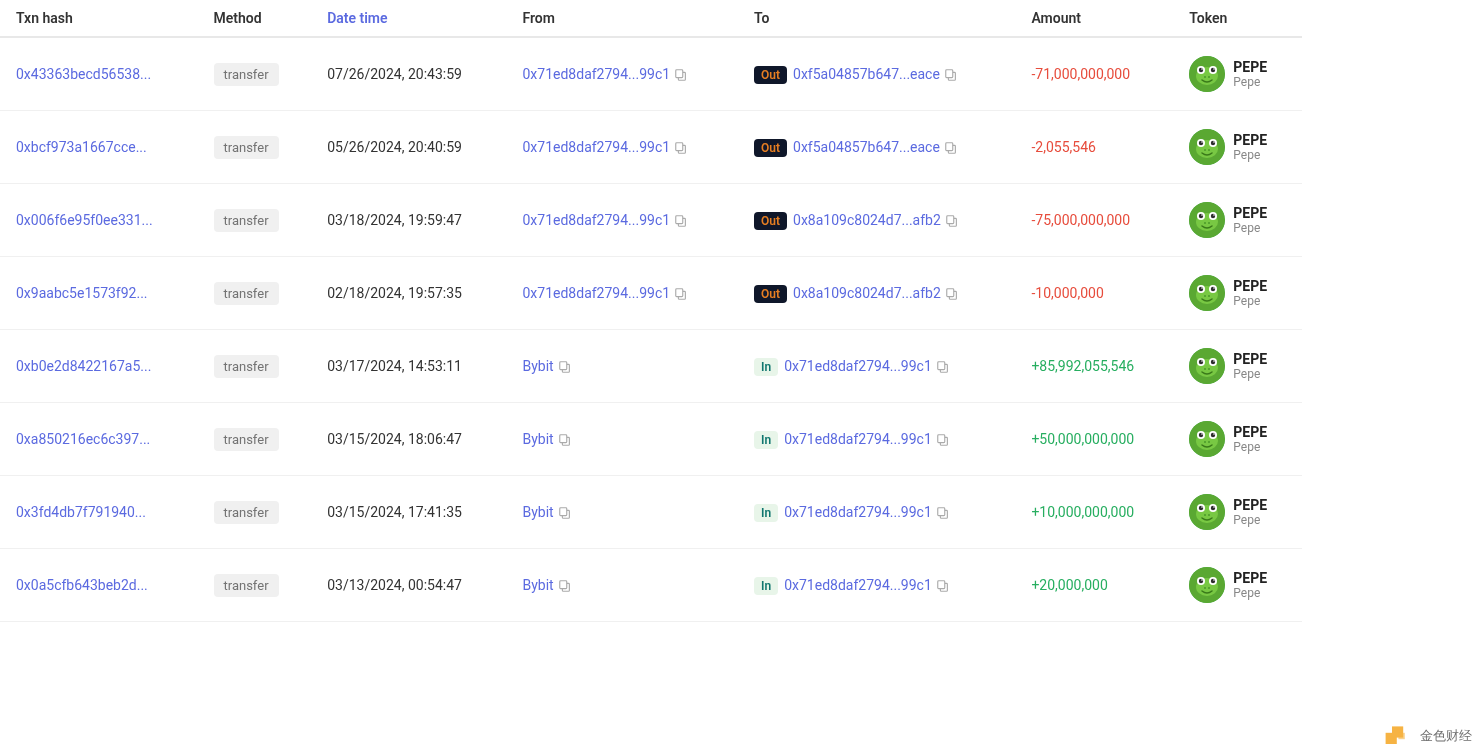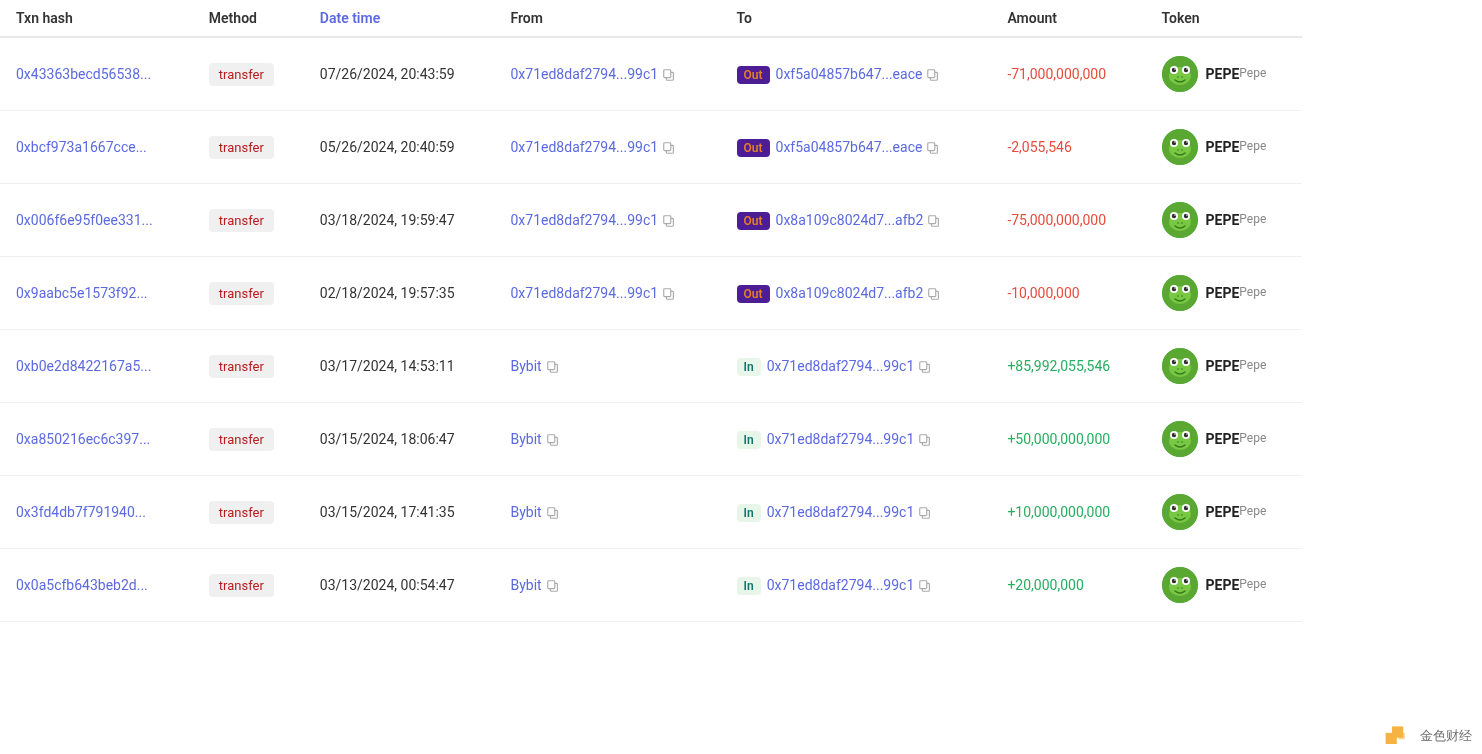--- a/index.html
+++ b/index.html
@@ -42,24 +42,24 @@
     .txn-link {
       color: #5b6ae0;
       text-decoration: none;
       font-size: 14px;
     }
     .method-badge {
       background: #f0f0f0;
       padding: 4px 10px;
       border-radius: 4px;
       font-size: 13px;
-      color: #b91c1c;
+      color: #737373;
     }
     .direction-out {
-      background: #4c1d95;
+      background: #0f172a;
       color: #e67e22;
       padding: 2px 7px;
       border-radius: 4px;
       font-size: 12px;
       font-weight: 600;
       margin-right: 6px;
     }
     .direction-in {
       background: #e8f5e9;
       color: #0f766e;
@@ -99,21 +99,21 @@
     .token-icon {
       width: 36px;
       height: 36px;
       border-radius: 50%;
       background: #4caf50;
       overflow: hidden;
       flex-shrink: 0;
     }
     .token-names {
       display: flex;
-      flex-direction: row;
+      flex-direction: column;
     }
     .token-symbol {
       font-weight: 700;
       font-size: 14px;
       color: #222;
     }
     .token-name {
       font-size: 12px;
       color: #888;
     }

